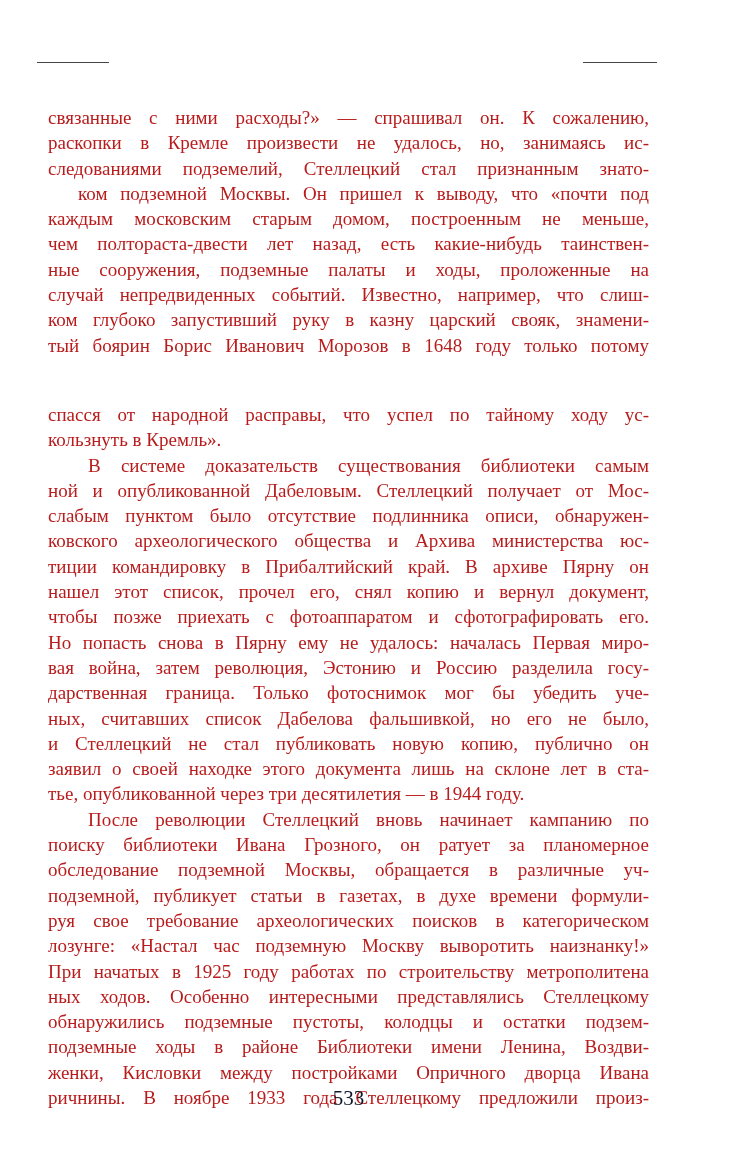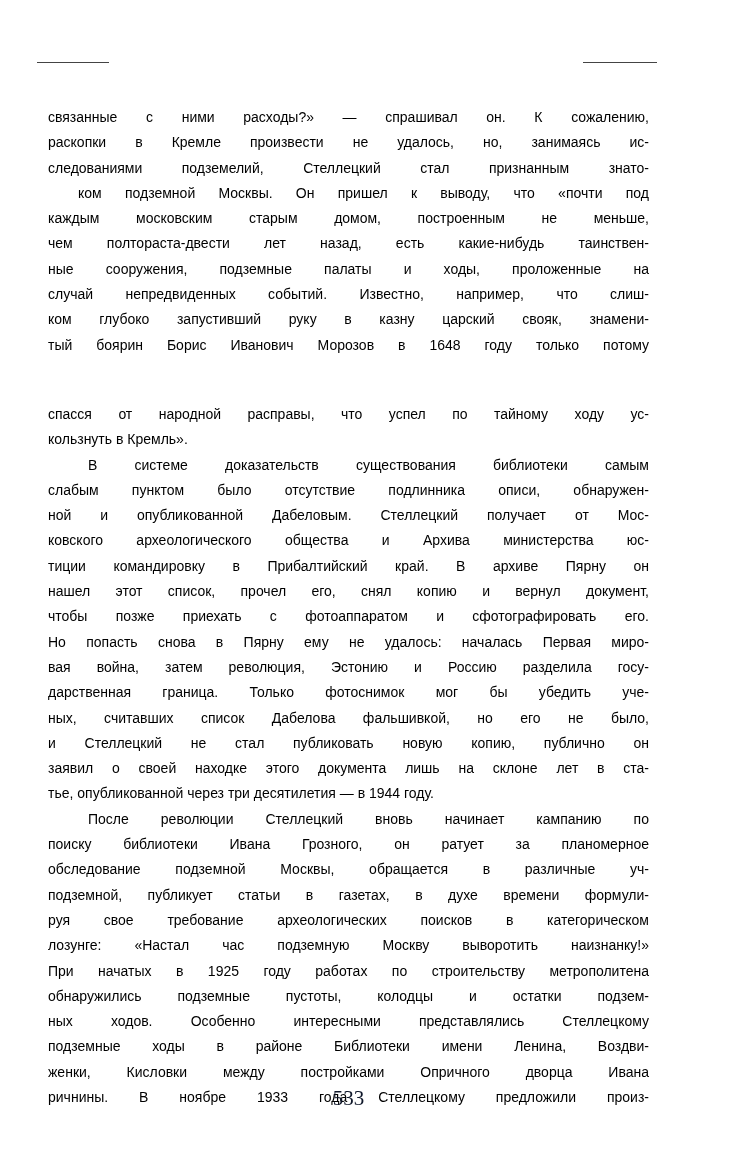--- a/index.html
+++ b/index.html
@@ -2,21 +2,21 @@
 <html><head>
 <meta charset="utf-8">
 <style>
   html, body { margin: 0; padding: 0; background: #ffffff; }
   body { width: 737px; height: 1161px; position: relative; overflow: hidden; }
   .header { position: absolute; top: 42px; left: 37px; width: 620px; height: 42px; }
   .header .rule-left { position: absolute; left: 0; top: 20px; width: 72px; height: 0; border-top: 1px solid #444; }
   .header .rule-right { position: absolute; left: 546px; top: 20px; width: 74px; height: 0; border-top: 1px solid #444; }
   .header .box { position: absolute; left: 72px; top: 0; width: 474px; height: 38px; border: 1.5px solid #222; border-radius: 20px; box-sizing: border-box; display: flex; align-items: center; justify-content: center; }
   .header .title { font-family: "DejaVu Sans", sans-serif; font-style: italic; font-size: 19px; color: #111; letter-spacing: -0.6px; transform: scaleX(0.92); }
-  .text { position: absolute; top: 105px; left: 48px; width: 601px; font-family: Liberation Sans, sans-serif; font-size: 14px; line-height: 25.3px; color: #000000; }
+  .text { position: absolute; top: 105px; left: 48px; width: 601px; font-family: Liberation Serif, serif; font-size: 19px; line-height: 25.3px; color: #b91c1c; }
   .line { display: block; white-space: nowrap; text-align: justify; text-align-last: justify; height: 25.3px; }
   .line.last { text-align-last: left; }
   .line.indent { padding-left: 40px; }
   .page-num { position: absolute; top: 1086px; left: 0; width: 697px; text-align: center; font-family: "Liberation Serif", serif; font-size: 21px; color: #0f172a; }
 </style>
 </head>
 <body>
 
 <div class="header">
   <div class="rule-left"></div>
@@ -30,40 +30,40 @@
     <span class="line" style="white-space: nowrap; margin-left: 30px;">ком подземной Москвы. Он пришел к выводу, что «почти под</span>
     <span class="line" style="white-space: nowrap;">каждым московским старым домом, построенным не меньше,</span>
     <span class="line" style="white-space: nowrap;">чем полтораста-двести лет назад, есть какие-нибудь таинствен-</span>
     <span class="line" style="white-space: nowrap;">ные сооружения, подземные палаты и ходы, проложенные на</span>
     <span class="line" style="white-space: nowrap;">случай непредвиденных событий. Известно, например, что слиш-</span>
     <span class="line" style="white-space: nowrap;">ком глубоко запустивший руку в казну царский свояк, знамени-</span>
     <span class="line" style="white-space: nowrap;">тый боярин Борис Иванович Морозов в 1648 году только потому</span>
     <span class="line" style="white-space: nowrap; margin-top: 44px;">спасся от народной расправы, что успел по тайному ходу ус-</span>
     <span class="line last" style="white-space: nowrap;">кользнуть в Кремль».</span>
     <span class="line indent" style="white-space: nowrap;">В системе доказательств существования библиотеки самым</span>
+    <span class="line" style="white-space: nowrap;">ной и опубликованной Дабеловым. Стеллецкий получает от Мос-</span>
     <span class="line" style="white-space: nowrap;">слабым пунктом было отсутствие подлинника описи, обнаружен-</span>
-    <span class="line" style="white-space: nowrap;">ной и опубликованной Дабеловым. Стеллецкий получает от Мос-</span>
     <span class="line" style="white-space: nowrap;">ковского археологического общества и Архива министерства юс-</span>
     <span class="line" style="white-space: nowrap;">тиции командировку в Прибалтийский край. В архиве Пярну он</span>
     <span class="line" style="white-space: nowrap;">нашел этот список, прочел его, снял копию и вернул документ,</span>
     <span class="line" style="white-space: nowrap;">чтобы позже приехать с фотоаппаратом и сфотографировать его.</span>
     <span class="line" style="white-space: nowrap;">Но попасть снова в Пярну ему не удалось: началась Первая миро-</span>
     <span class="line" style="white-space: nowrap;">вая война, затем революция, Эстонию и Россию разделила госу-</span>
     <span class="line" style="white-space: nowrap;">дарственная граница. Только фотоснимок мог бы убедить уче-</span>
     <span class="line" style="white-space: nowrap;">ных, считавших список Дабелова фальшивкой, но его не было,</span>
     <span class="line" style="white-space: nowrap;">и Стеллецкий не стал публиковать новую копию, публично он</span>
     <span class="line" style="white-space: nowrap;">заявил о своей находке этого документа лишь на склоне лет в ста-</span>
     <span class="line last" style="white-space: nowrap;">тье, опубликованной через три десятилетия — в 1944 году.</span>
     <span class="line indent" style="white-space: nowrap;">После революции Стеллецкий вновь начинает кампанию по</span>
     <span class="line" style="white-space: nowrap;">поиску библиотеки Ивана Грозного, он ратует за планомерное</span>
     <span class="line" style="white-space: nowrap;">обследование подземной Москвы, обращается в различные уч-</span>
     <span class="line" style="white-space: nowrap;">подземной, публикует статьи в газетах, в духе времени формули-</span>
     <span class="line" style="white-space: nowrap;">руя свое требование археологических поисков в категорическом</span>
     <span class="line" style="white-space: nowrap;">лозунге: «Настал час подземную Москву выворотить наизнанку!»</span>
     <span class="line" style="white-space: nowrap;">При начатых в 1925 году работах по строительству метрополитена</span>
+    <span class="line" style="white-space: nowrap;">ных ходов. Особенно интересными представлялись Стеллецкому</span>
     <span class="line" style="white-space: nowrap;">обнаружились подземные пустоты, колодцы и остатки подзем-</span>
-    <span class="line" style="white-space: nowrap;">ных ходов. Особенно интересными представлялись Стеллецкому</span>
     <span class="line" style="white-space: nowrap;">подземные ходы в районе Библиотеки имени Ленина, Воздви-</span>
     <span class="line" style="white-space: nowrap;">женки, Кисловки между постройками Опричного дворца Ивана</span>
     <span class="line" style="white-space: nowrap;">ричнины. В ноябре 1933 года Стеллецкому предложили произ-</span>
   </div>
 
 <div class="page-num">533</div>
 
 </body></html>

